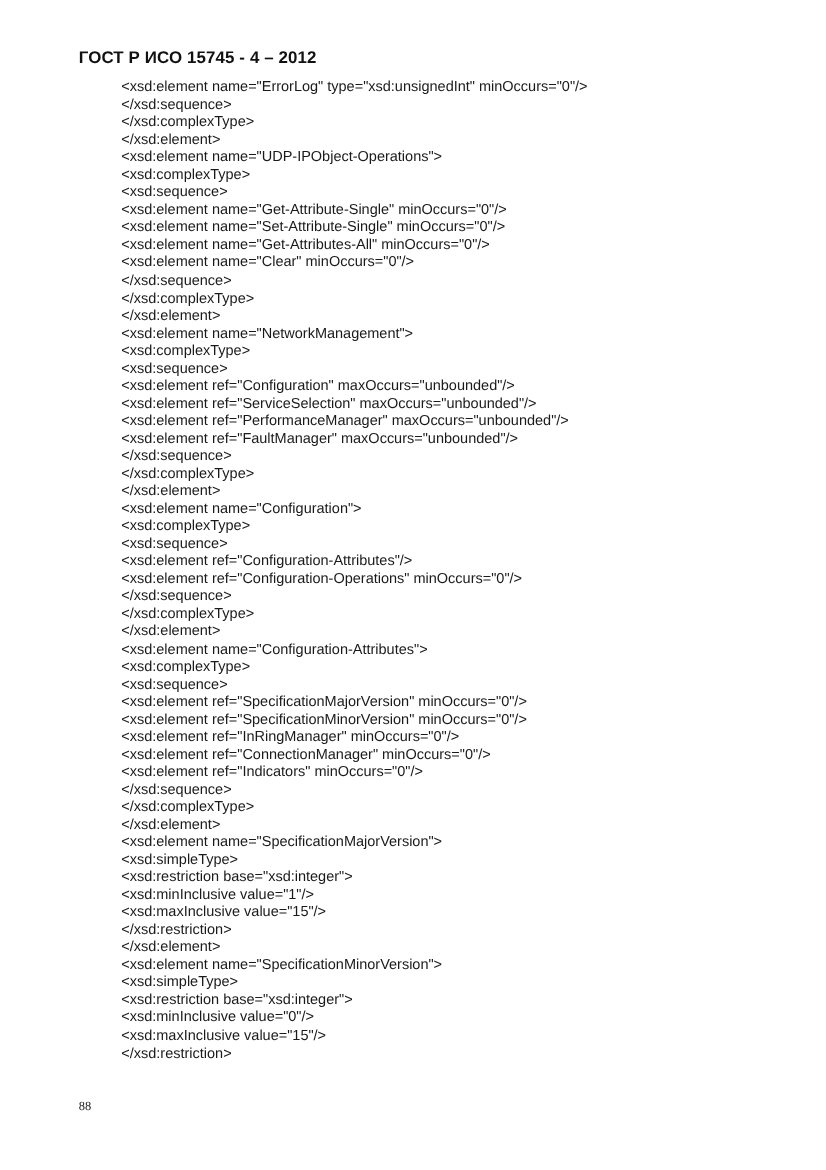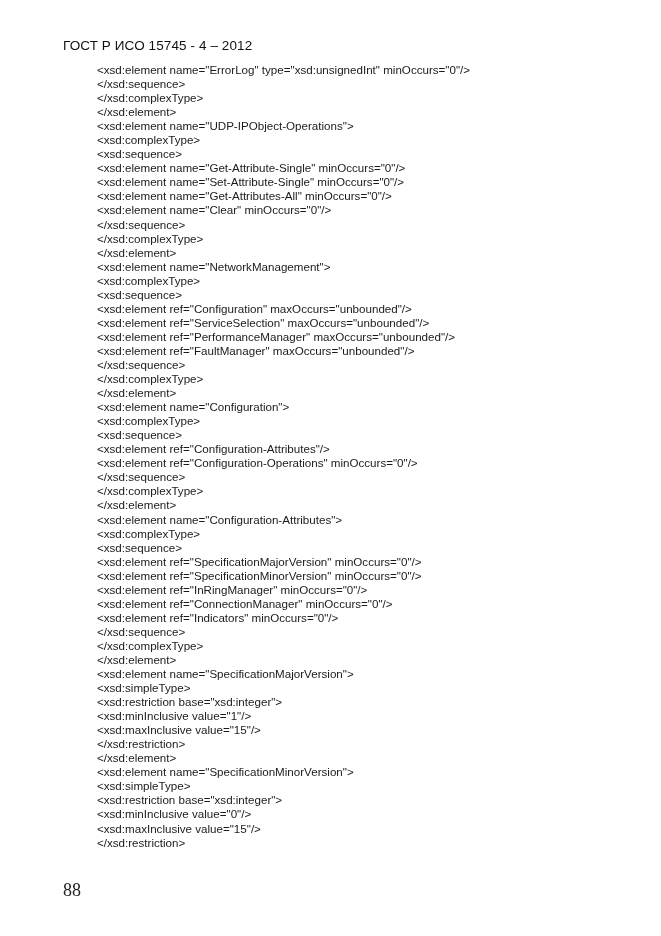--- a/index.html
+++ b/index.html
@@ -12,21 +12,21 @@
       height: 936px;
       position: relative;
       overflow: hidden;
       color: #111111;
     }
     .header {
       position: absolute;
       left: 63px;
       top: 38px;
       font-family: "Liberation Sans", sans-serif;
-      font-weight: normal;
+      font-weight: bold;
       font-size: 13.5px;
       letter-spacing: 0.1px;
       color: #111;
     }
     .code-block {
       position: absolute;
       left: 97px;
       top: 63px;
       font-family: "Liberation Sans", sans-serif;
       font-size: 11.6px;
@@ -35,21 +35,21 @@
     }
     .code-line {
       white-space: pre;
       height: 14.05px;
     }
     .page-number {
       position: absolute;
       left: 63px;
       top: 880px;
       font-family: "Liberation Serif", serif;
-      font-size: 18px;
+      font-size: 10px;
       color: #222;
     }
   </style>
 </head>
 <body>
 
 <div class="header">ГОСТ Р ИСО 15745 - 4 – 2012</div>
 
 <div class="code-block" id="code-block">
     <div class="code-line">&lt;xsd:element name="ErrorLog" type="xsd:unsignedInt" minOccurs="0"/&gt;</div>

